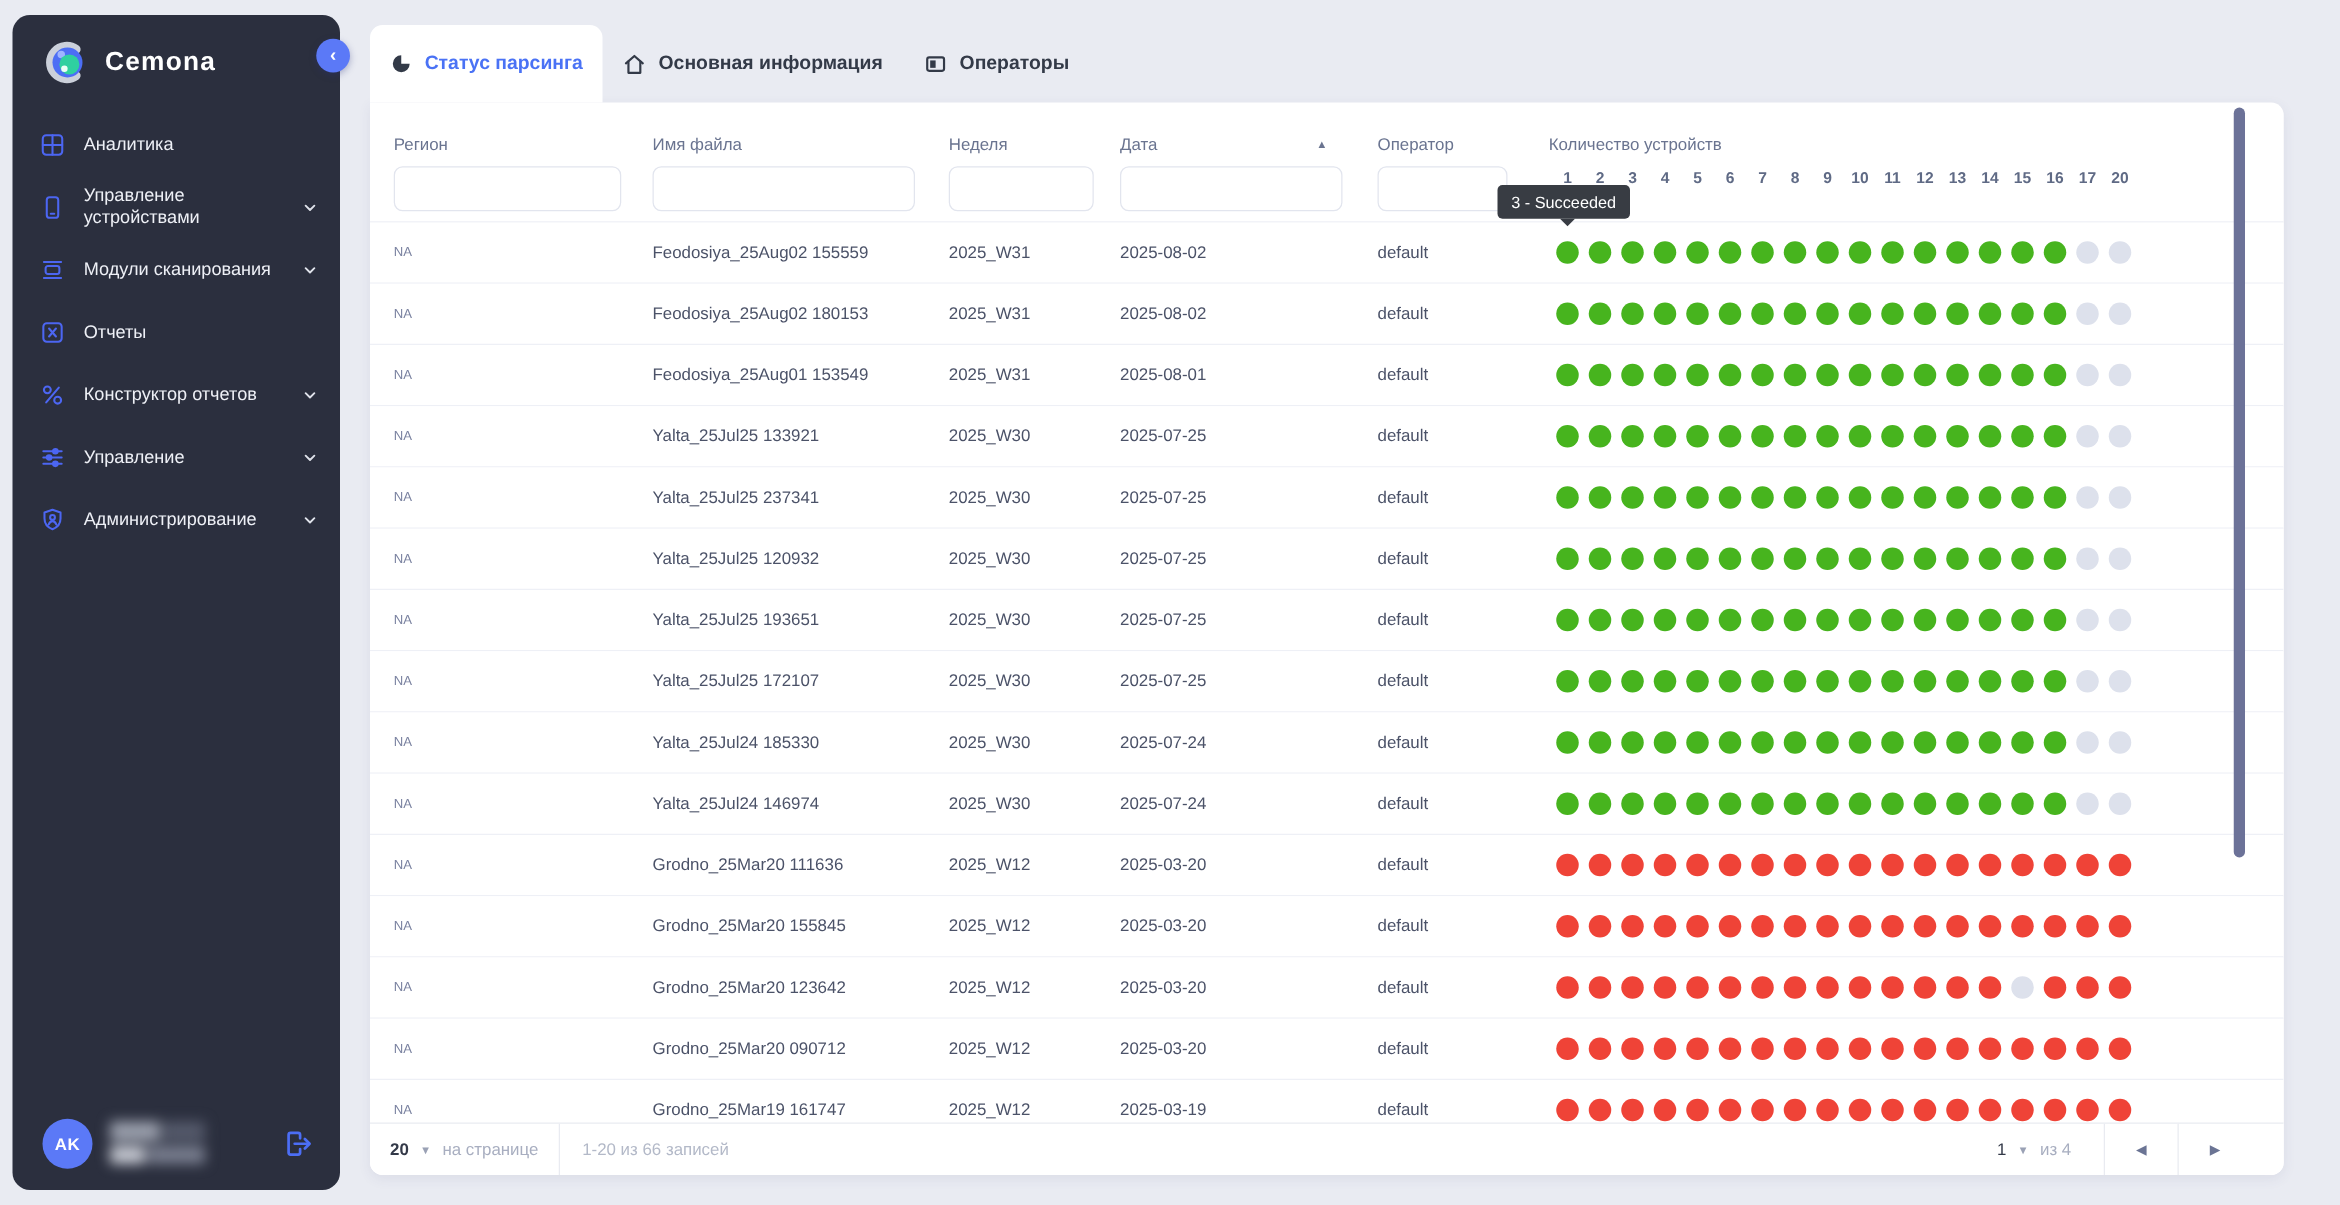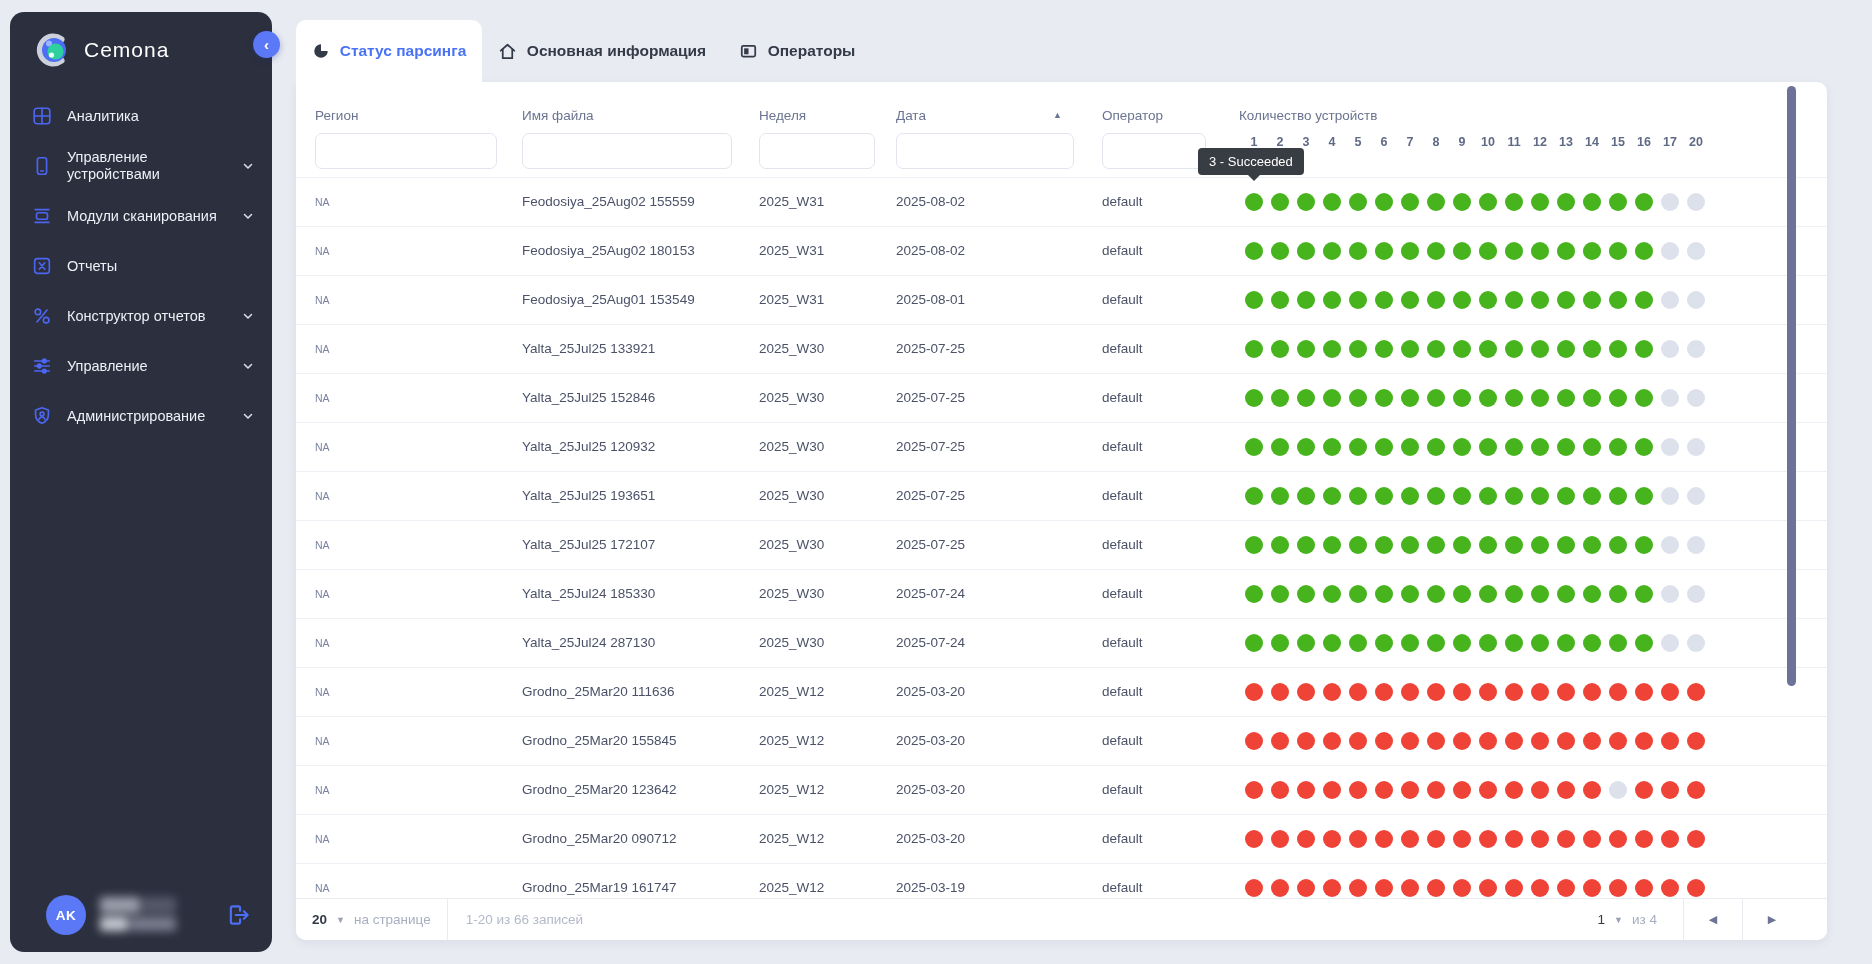--- a/index.html
+++ b/index.html
@@ -3,27 +3,27 @@
 <meta charset="utf-8">
 <style>
   * { margin:0; padding:0; box-sizing:border-box; }
   html,body { width:1872px; height:964px; overflow:hidden; }
   body { font-family:"Liberation Sans", sans-serif; background:#e9ebf2; position:relative; }
 
   
   .sidebar { position:absolute; left:10px; top:12px; width:262px; height:940px;
              background:#2b2f3e; border-radius:14px; color:#eef0f6; }
   .logo-row { display:flex; align-items:center; gap:12px; padding:18px 18px 0 20px; height:58px; }
-  .logo-text { font-size:21px; letter-spacing:1px; color:#ffffff; font-weight:400; }
+  .logo-text { font-size:21px; letter-spacing:1px; color:#ffffff; font-weight:700; }
   .menu { margin-top:21px; }
   .menu-item { display:flex; align-items:center; height:50px; padding:0 18px 0 20px; cursor:pointer; }
   .menu-item .mi-icon { width:24px; height:24px; flex:0 0 24px; display:flex; align-items:center; justify-content:center; }
   .menu-item .mi-label { margin-left:13px; font-size:14.5px; line-height:1.15; color:#eef0f6; max-width:158px; }
   .menu-item .mi-chevron { margin-left:auto; display:flex; }
-  .user-row { position:absolute; left:16px; right:0; bottom:14px; display:flex; align-items:center; padding:0 20px; height:46px; }
+  .user-row { position:absolute; left:4px; right:0; bottom:14px; display:flex; align-items:center; padding:0 20px; height:46px; }
   .avatar { width:40px; height:40px; border-radius:50%; background:#5b79f7; color:#fff;
             display:flex; align-items:center; justify-content:center; font-size:13.5px; font-weight:bold; letter-spacing:.5px; }
   .redacted { margin-left:14px; width:92px; height:36px; filter:blur(5px); display:flex; flex-wrap:wrap; gap:2px; overflow:hidden; }
   .redacted span { display:block; border-radius:2px; }
   .redacted .r1 { width:40px; height:16px; background:#9ba0ad; }
   .redacted .r2 { width:34px; height:16px; background:#555a6b; }
   .redacted .r3 { width:28px; height:14px; background:#c9ccd5; }
   .redacted .r4 { width:46px; height:14px; background:#7a7f90; }
   .logout { margin-left:auto; display:flex; cursor:pointer; }
   .collapse-btn { position:absolute; left:253px; top:31px; width:27px; height:27px; border-radius:50%;
@@ -387,21 +387,21 @@
           <span class="dot" style="background: rgb(71, 180, 30);"></span>
           <span class="dot" style="background: rgb(71, 180, 30);"></span>
           <span class="dot" style="background: rgb(71, 180, 30);"></span>
           <span class="dot" style="background: rgb(71, 180, 30);"></span>
           <span class="dot" style="background: rgb(221, 225, 236);"></span>
           <span class="dot" style="background: rgb(221, 225, 236);"></span>
         </span>
   </div>
       <div class="trow">
     <span class="cell c-region">NA</span>
-    <span class="cell c-file">Yalta_25Jul25 152846</span>
+    <span class="cell c-file">Yalta_25Jul25 237341</span>
     <span class="cell c-week">2025_W30</span>
     <span class="cell c-date">2025-07-25</span>
     <span class="cell c-operator">default</span>
     <span class="dots">
           <span class="dot" style="background: rgb(71, 180, 30);"></span>
           <span class="dot" style="background: rgb(71, 180, 30);"></span>
           <span class="dot" style="background: rgb(71, 180, 30);"></span>
           <span class="dot" style="background: rgb(71, 180, 30);"></span>
           <span class="dot" style="background: rgb(71, 180, 30);"></span>
           <span class="dot" style="background: rgb(71, 180, 30);"></span>
@@ -522,21 +522,21 @@
           <span class="dot" style="background: rgb(71, 180, 30);"></span>
           <span class="dot" style="background: rgb(71, 180, 30);"></span>
           <span class="dot" style="background: rgb(71, 180, 30);"></span>
           <span class="dot" style="background: rgb(71, 180, 30);"></span>
           <span class="dot" style="background: rgb(221, 225, 236);"></span>
           <span class="dot" style="background: rgb(221, 225, 236);"></span>
         </span>
   </div>
       <div class="trow">
     <span class="cell c-region">NA</span>
-    <span class="cell c-file">Yalta_25Jul24 287130</span>
+    <span class="cell c-file">Yalta_25Jul24 146974</span>
     <span class="cell c-week">2025_W30</span>
     <span class="cell c-date">2025-07-24</span>
     <span class="cell c-operator">default</span>
     <span class="dots">
           <span class="dot" style="background: rgb(71, 180, 30);"></span>
           <span class="dot" style="background: rgb(71, 180, 30);"></span>
           <span class="dot" style="background: rgb(71, 180, 30);"></span>
           <span class="dot" style="background: rgb(71, 180, 30);"></span>
           <span class="dot" style="background: rgb(71, 180, 30);"></span>
           <span class="dot" style="background: rgb(71, 180, 30);"></span>

